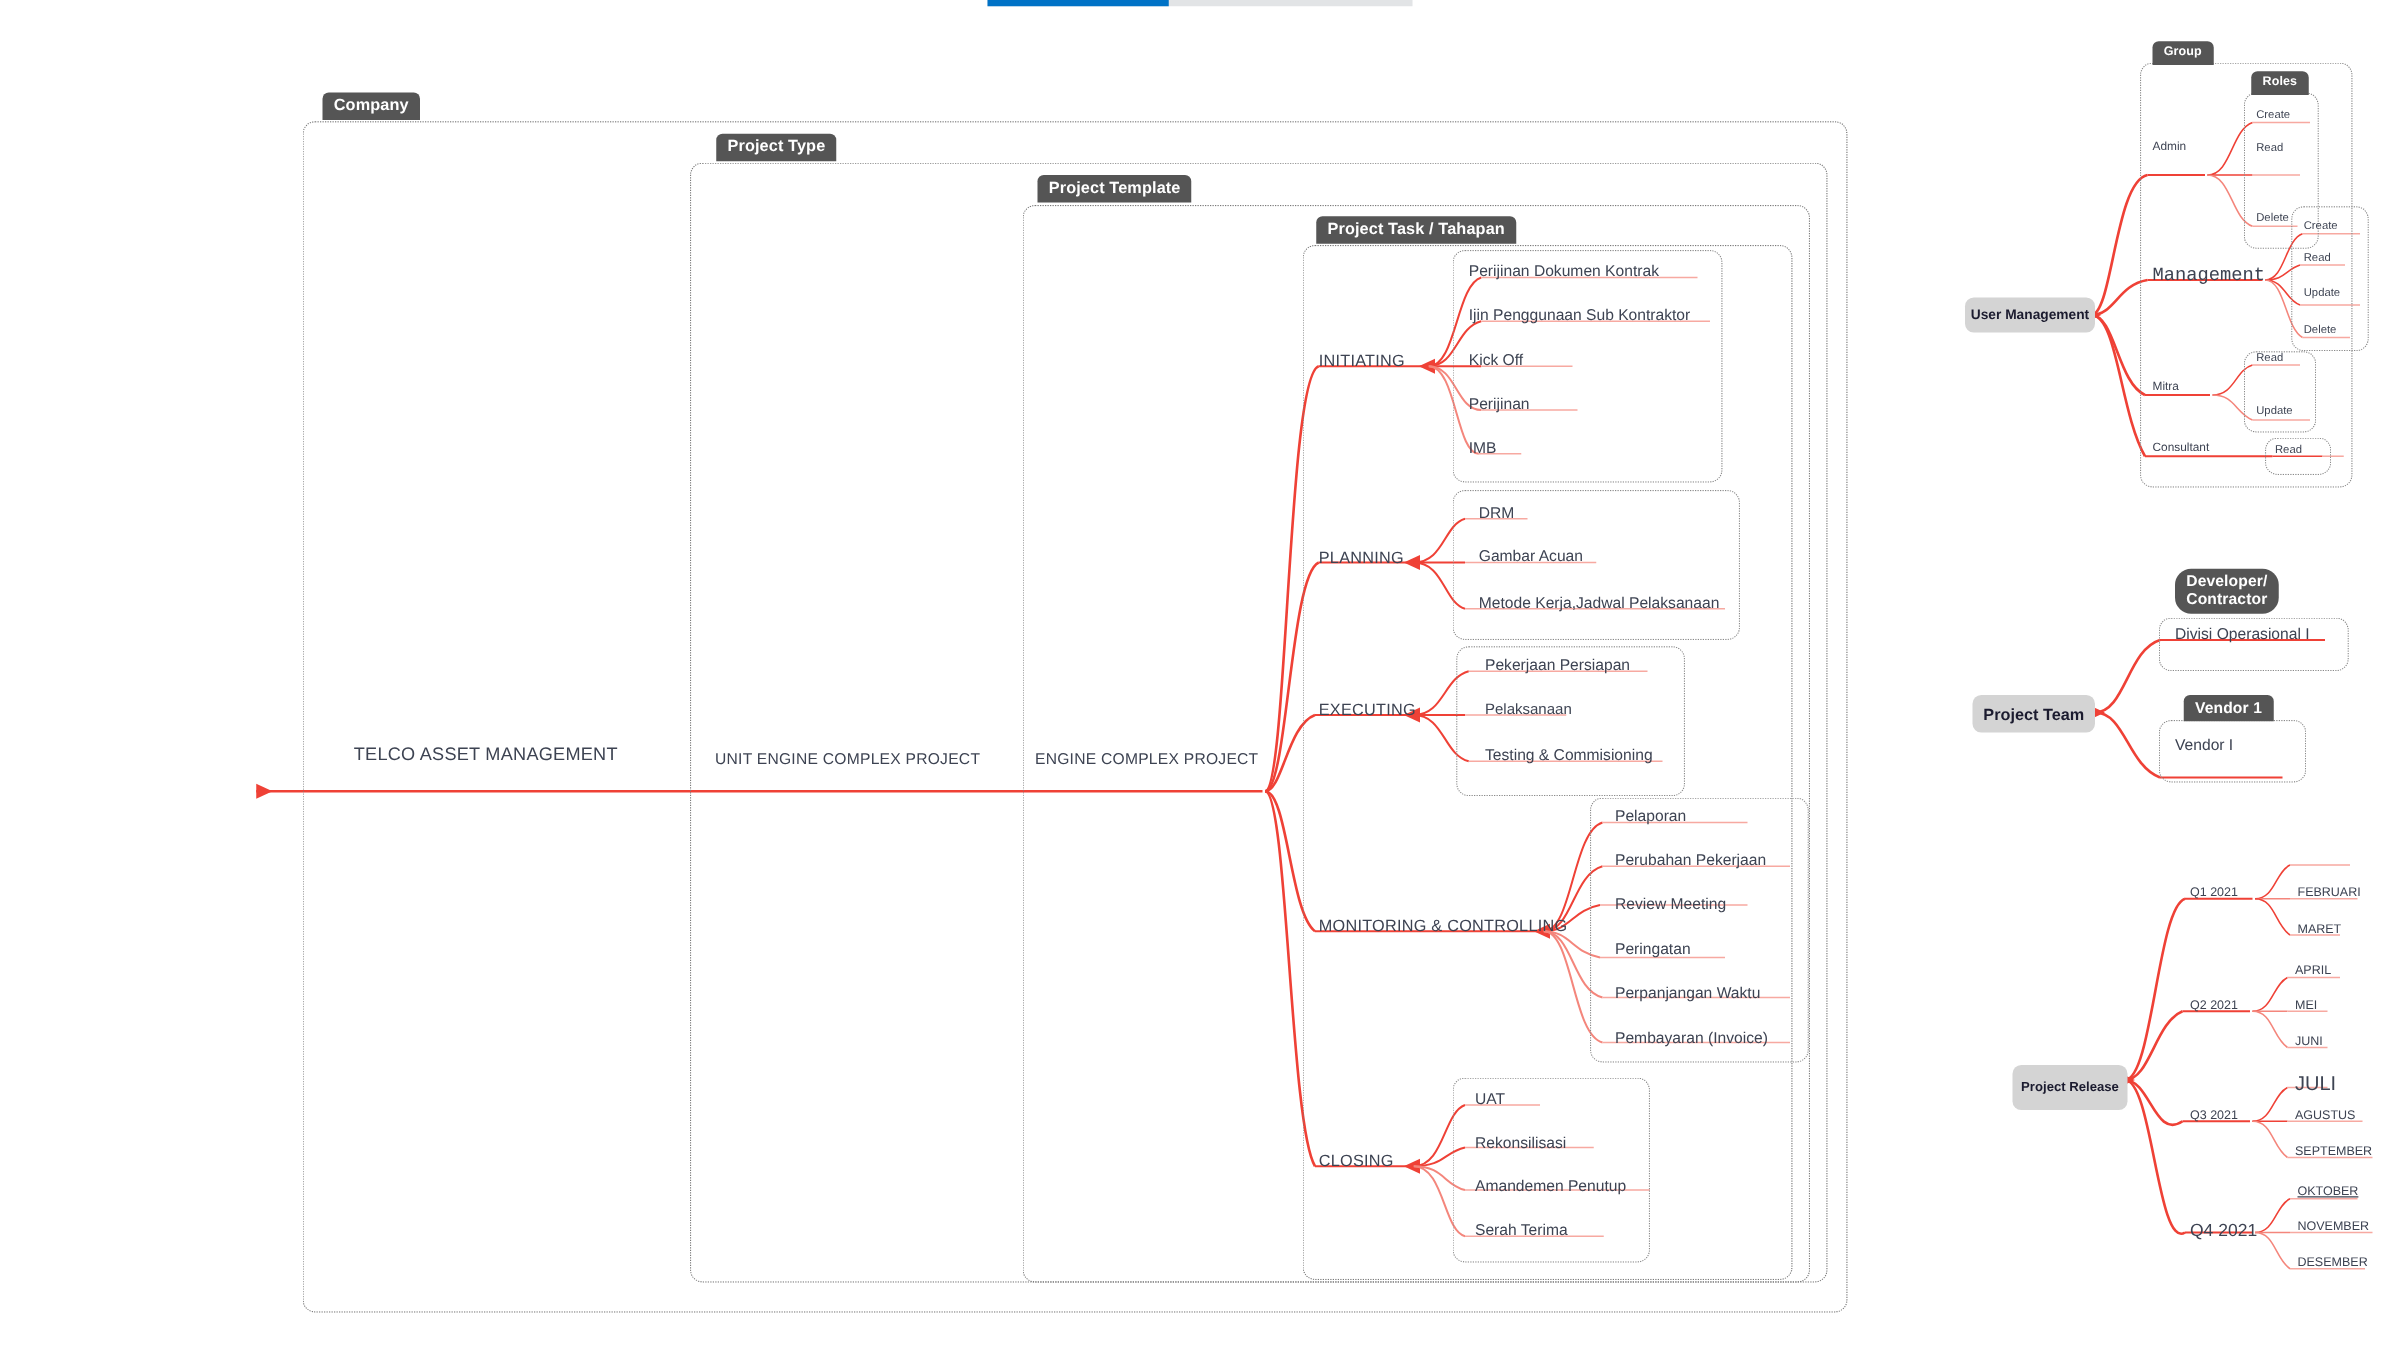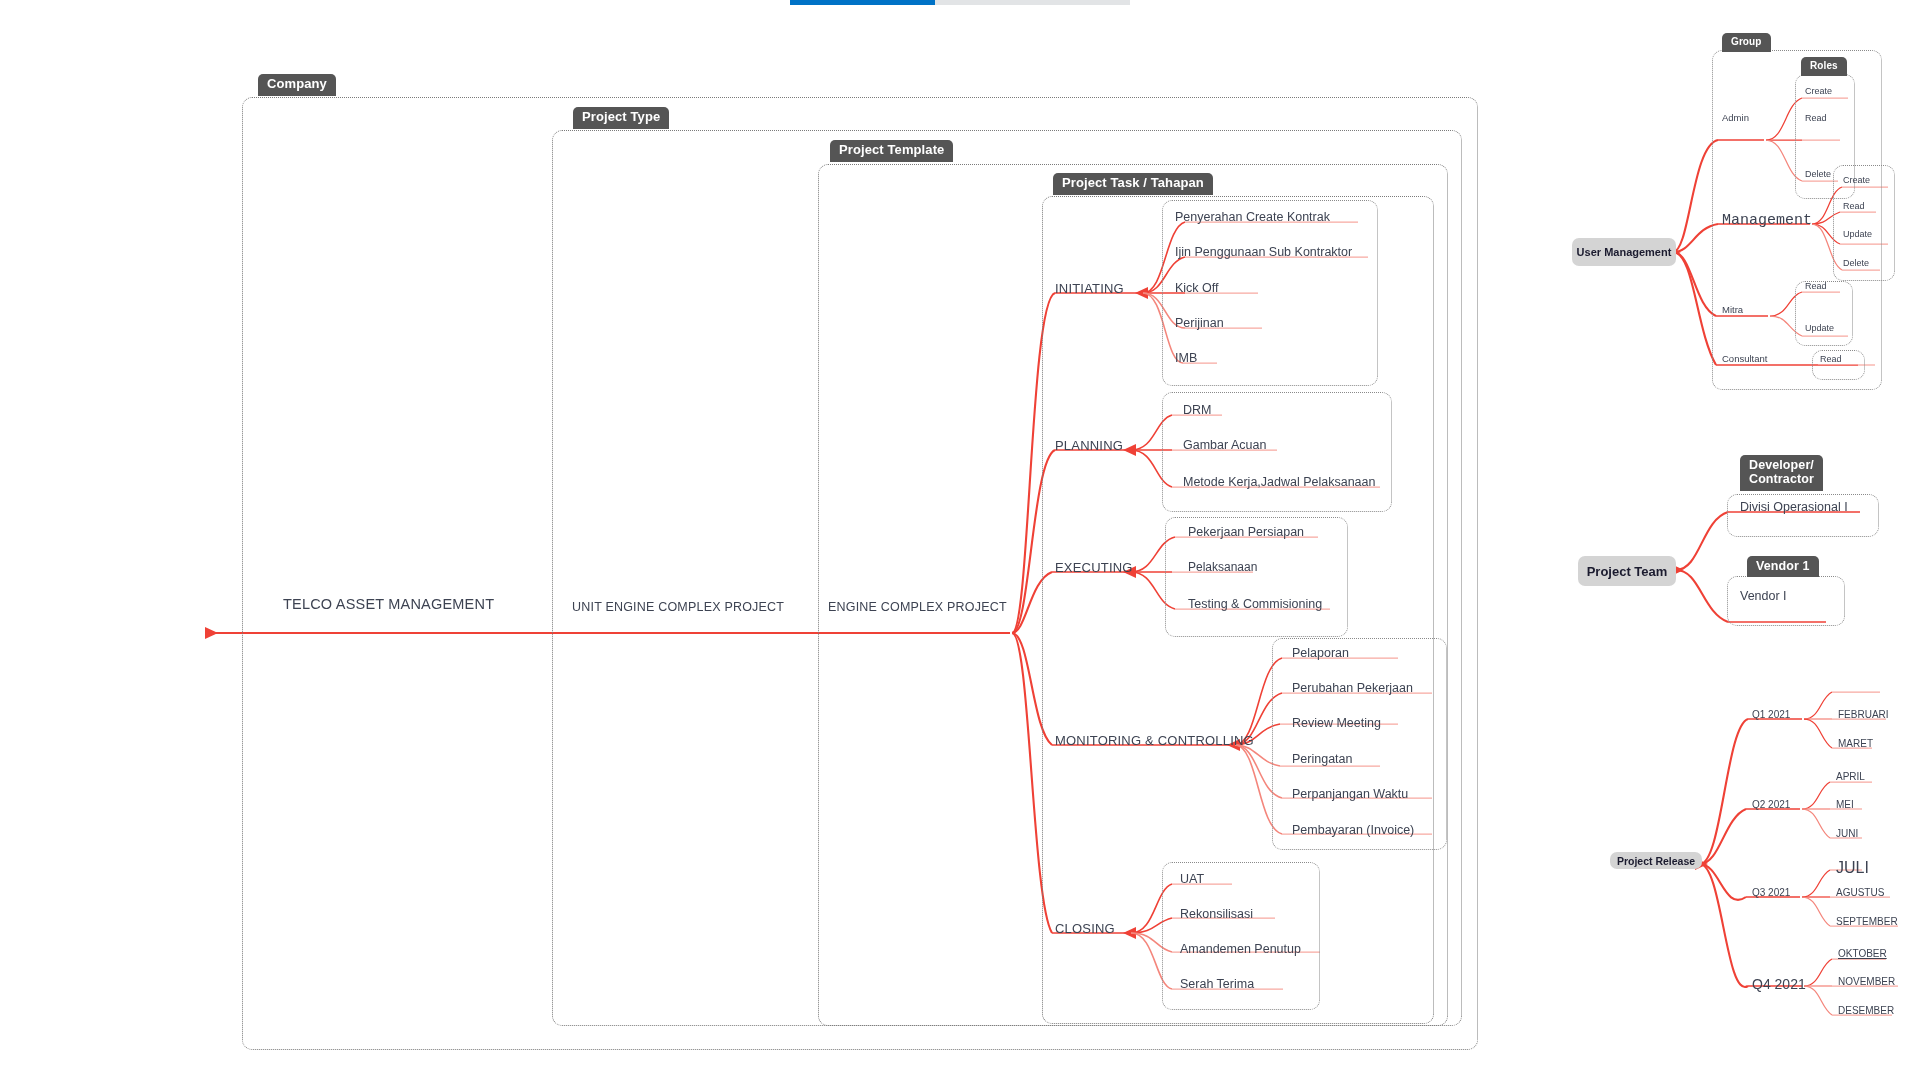--- a/index.html
+++ b/index.html
@@ -251,48 +251,48 @@
   <div class="group-box thin" style="left:1727px; top:576px; width:118px; height:50px;"></div>
 
   <div class="chip" style="left:258px;  top:74px;  font-size:13px;">Company</div>
   <div class="chip" style="left:573px;  top:107px; font-size:13px;">Project Type</div>
   <div class="chip" style="left:830px;  top:140px; font-size:13px;">Project Template</div>
   <div class="chip" style="left:1053px; top:173px; font-size:13px;">Project Task / Tahapan</div>
 
   <div class="chip" style="left:1722px; top:33px; font-size:10px;">Group</div>
   <div class="chip" style="left:1801px; top:57px; font-size:10px;">Roles</div>
 
-  <div class="chip" style="left:1740px; top:455px; font-size:12.5px; text-align:left;">Developer/
+  <div class="chip" style="left:1740px; top:455px; font-size:12.5px; text-align:left;border-radius:13px;">Developer/
 Contractor</div>
   <div class="chip" style="left:1747px; top:556px; font-size:12.5px;">Vendor 1</div>
 
 
   <div class="root-node" style="left:1572px; top:238px; width:104px; height:28px; font-size:11px;">
     <span>User Management</span>
   </div>
 
   <div class="root-node" style="left:1578px; top:556px; width:98px; height:30px; font-size:13px;">
     <span>Project Team</span>
   </div>
 
-  <div class="root-node" style="left:1610px; top:852px; width:92px; height:17px; font-size:10.5px;">
+  <div class="root-node" style="left:1610px; top:852px; width:92px; height:36px; font-size:10.5px;">
     <span>Project Release</span>
   </div>
 
   <div class="node-label cap" style="left:283px;  top:596px; font-size:14.5px;">TELCO ASSET MANAGEMENT</div>
   <div class="node-label cap" style="left:572px;  top:600px; font-size:12.5px;">UNIT ENGINE COMPLEX PROJECT</div>
   <div class="node-label cap" style="left:828px;  top:600px; font-size:12.5px;">ENGINE COMPLEX PROJECT</div>
 
   <div class="node-label cap" style="left:1055px; top:281px; font-size:13px;">INITIATING</div>
   <div class="node-label cap" style="left:1055px; top:438px; font-size:13px;">PLANNING</div>
   <div class="node-label cap" style="left:1055px; top:560px; font-size:13px;">EXECUTING</div>
   <div class="node-label cap" style="left:1055px; top:733px; font-size:13px;">MONITORING &amp; CONTROLLING</div>
   <div class="node-label cap" style="left:1055px; top:921px; font-size:13px;">CLOSING</div>
 
-  <div class="node-label" style="left:1175px; top:210px; font-size:12.5px;">Penyerahan Create Kontrak</div>
+  <div class="node-label" style="left:1175px; top:210px; font-size:12.5px;">Perijinan Dokumen Kontrak</div>
   <div class="node-label" style="left:1175px; top:245px; font-size:12.5px;">Ijin Penggunaan Sub Kontraktor</div>
   <div class="node-label" style="left:1175px; top:281px; font-size:12.5px;">Kick Off</div>
   <div class="node-label" style="left:1175px; top:316px; font-size:12.5px;">Perijinan</div>
   <div class="node-label" style="left:1175px; top:351px; font-size:12.5px;">IMB</div>
 
   <div class="node-label" style="left:1183px; top:403px; font-size:12.5px;">DRM</div>
   <div class="node-label" style="left:1183px; top:438px; font-size:12.5px;">Gambar Acuan</div>
   <div class="node-label" style="left:1183px; top:475px; font-size:12.5px;">Metode Kerja,Jadwal Pelaksanaan</div>
 
   <div class="node-label" style="left:1188px; top:525px; font-size:12.5px;">Pekerjaan Persiapan</div>

